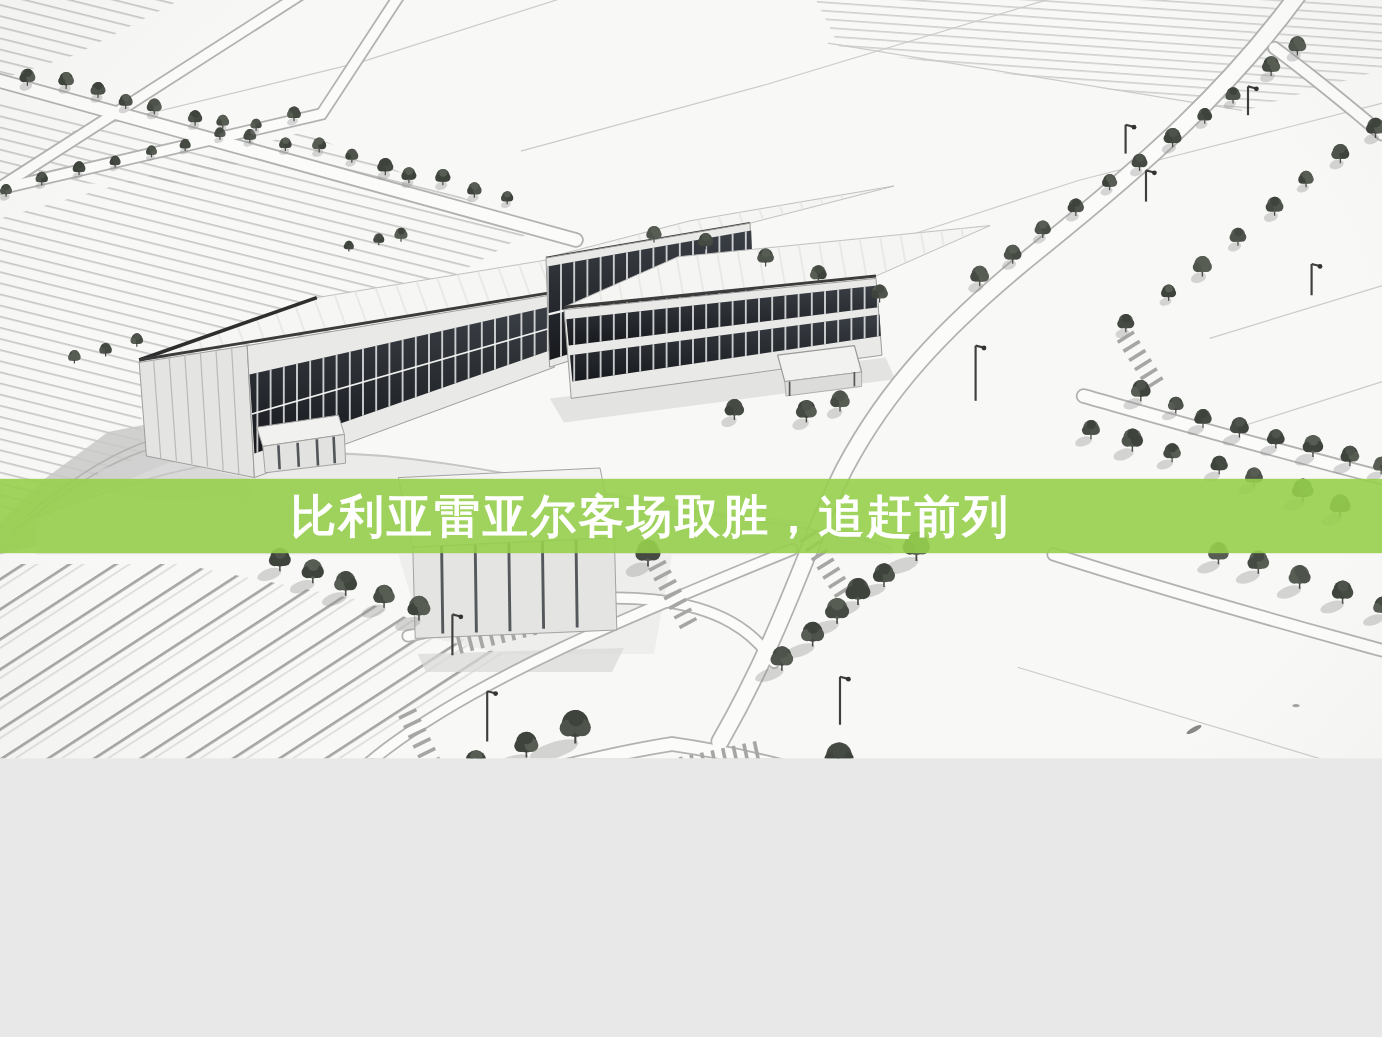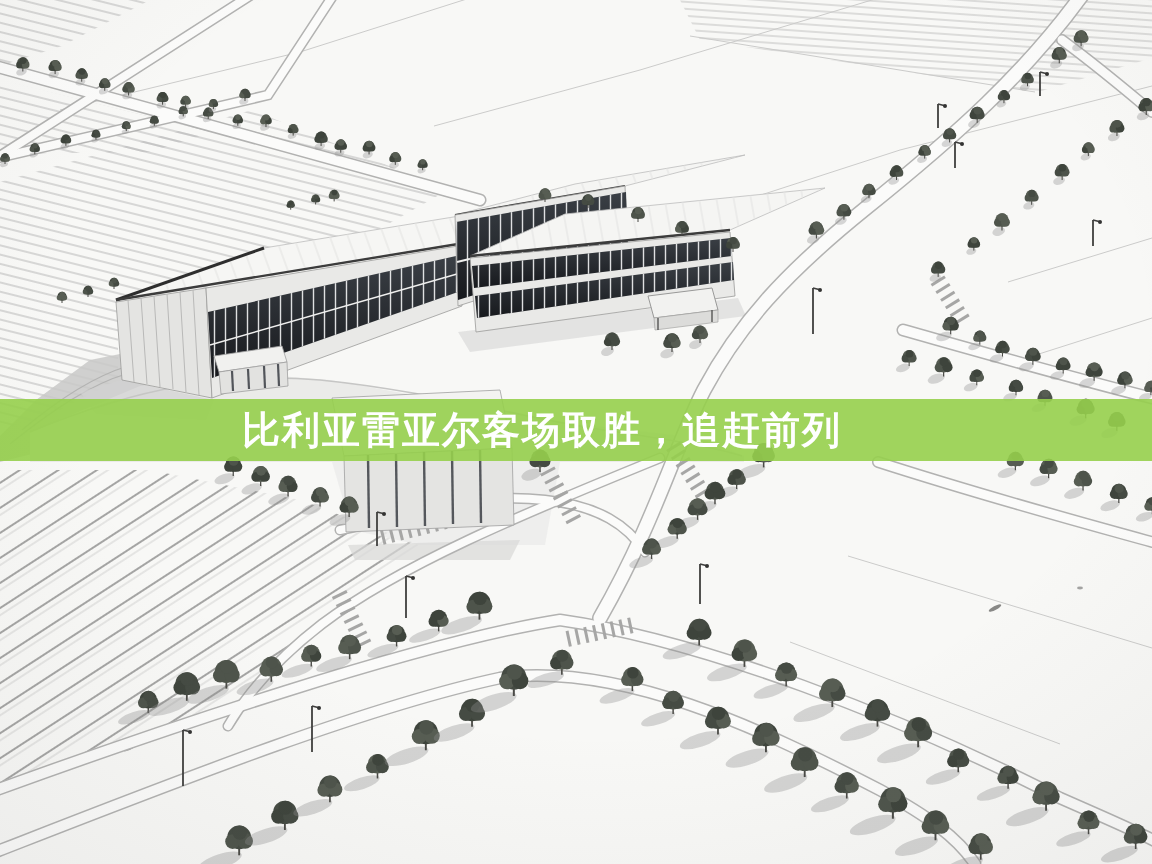--- a/index.html
+++ b/index.html
@@ -1,18 +1,18 @@
 <!DOCTYPE html>
 <html><head>
 <meta charset="utf-8">
 <style>
   html,body{margin:0;padding:0;background:#e8e8e8;}
   .stage{
     position:relative;
-    width:1152px;height:864px;
+    width:1152px;height:632px;
     overflow:hidden;
     background:#f7f7f5;
     font-family:"Liberation Sans","DejaVu Sans",sans-serif;
   }
   .stage svg{position:absolute;left:0;top:0;display:block;}
   .banner{
     position:absolute;
     left:0;top:399px;
     width:100%;height:62px;
     background:rgba(150,207,76,0.90);

